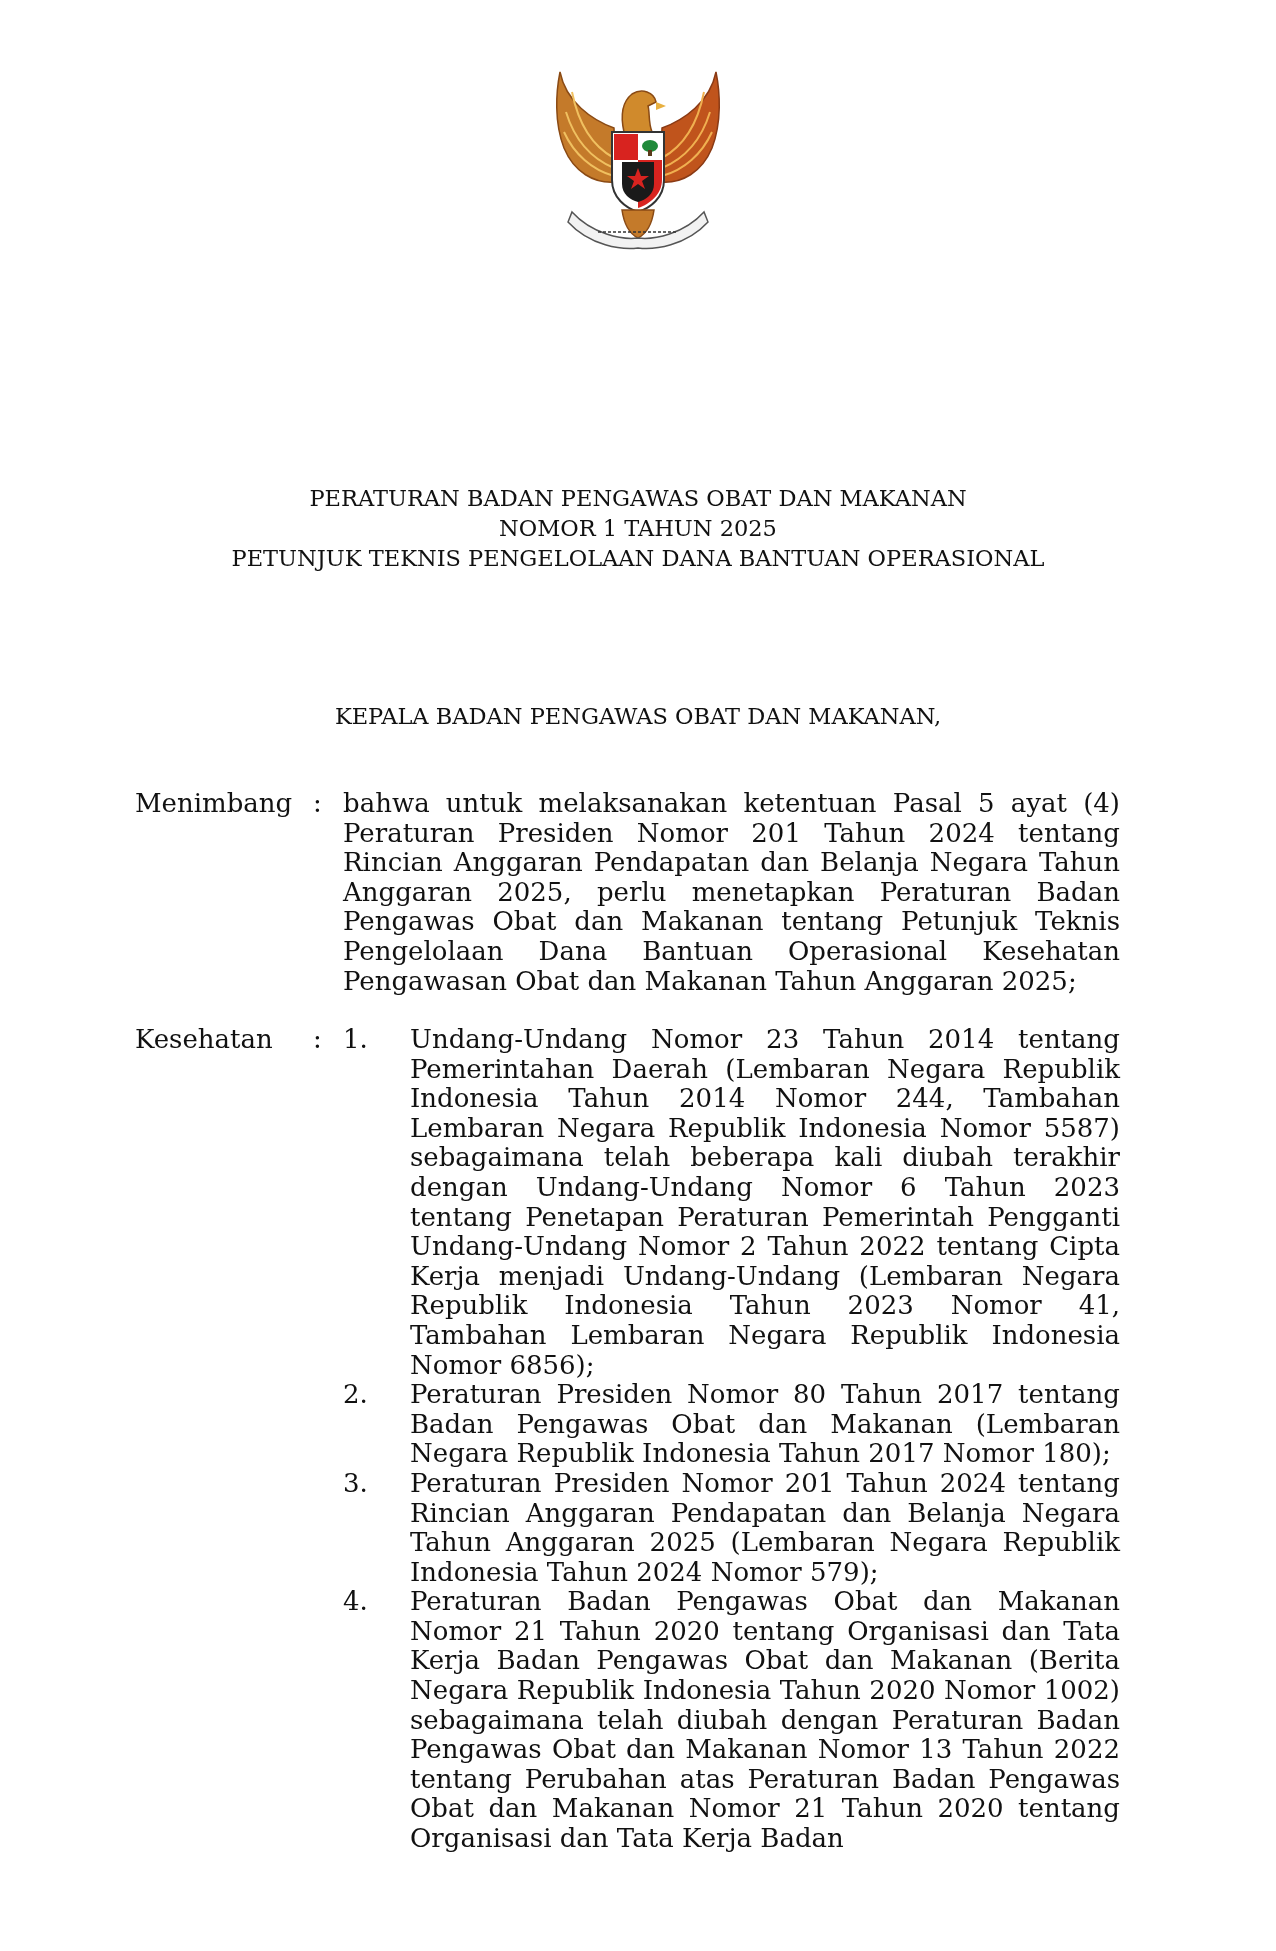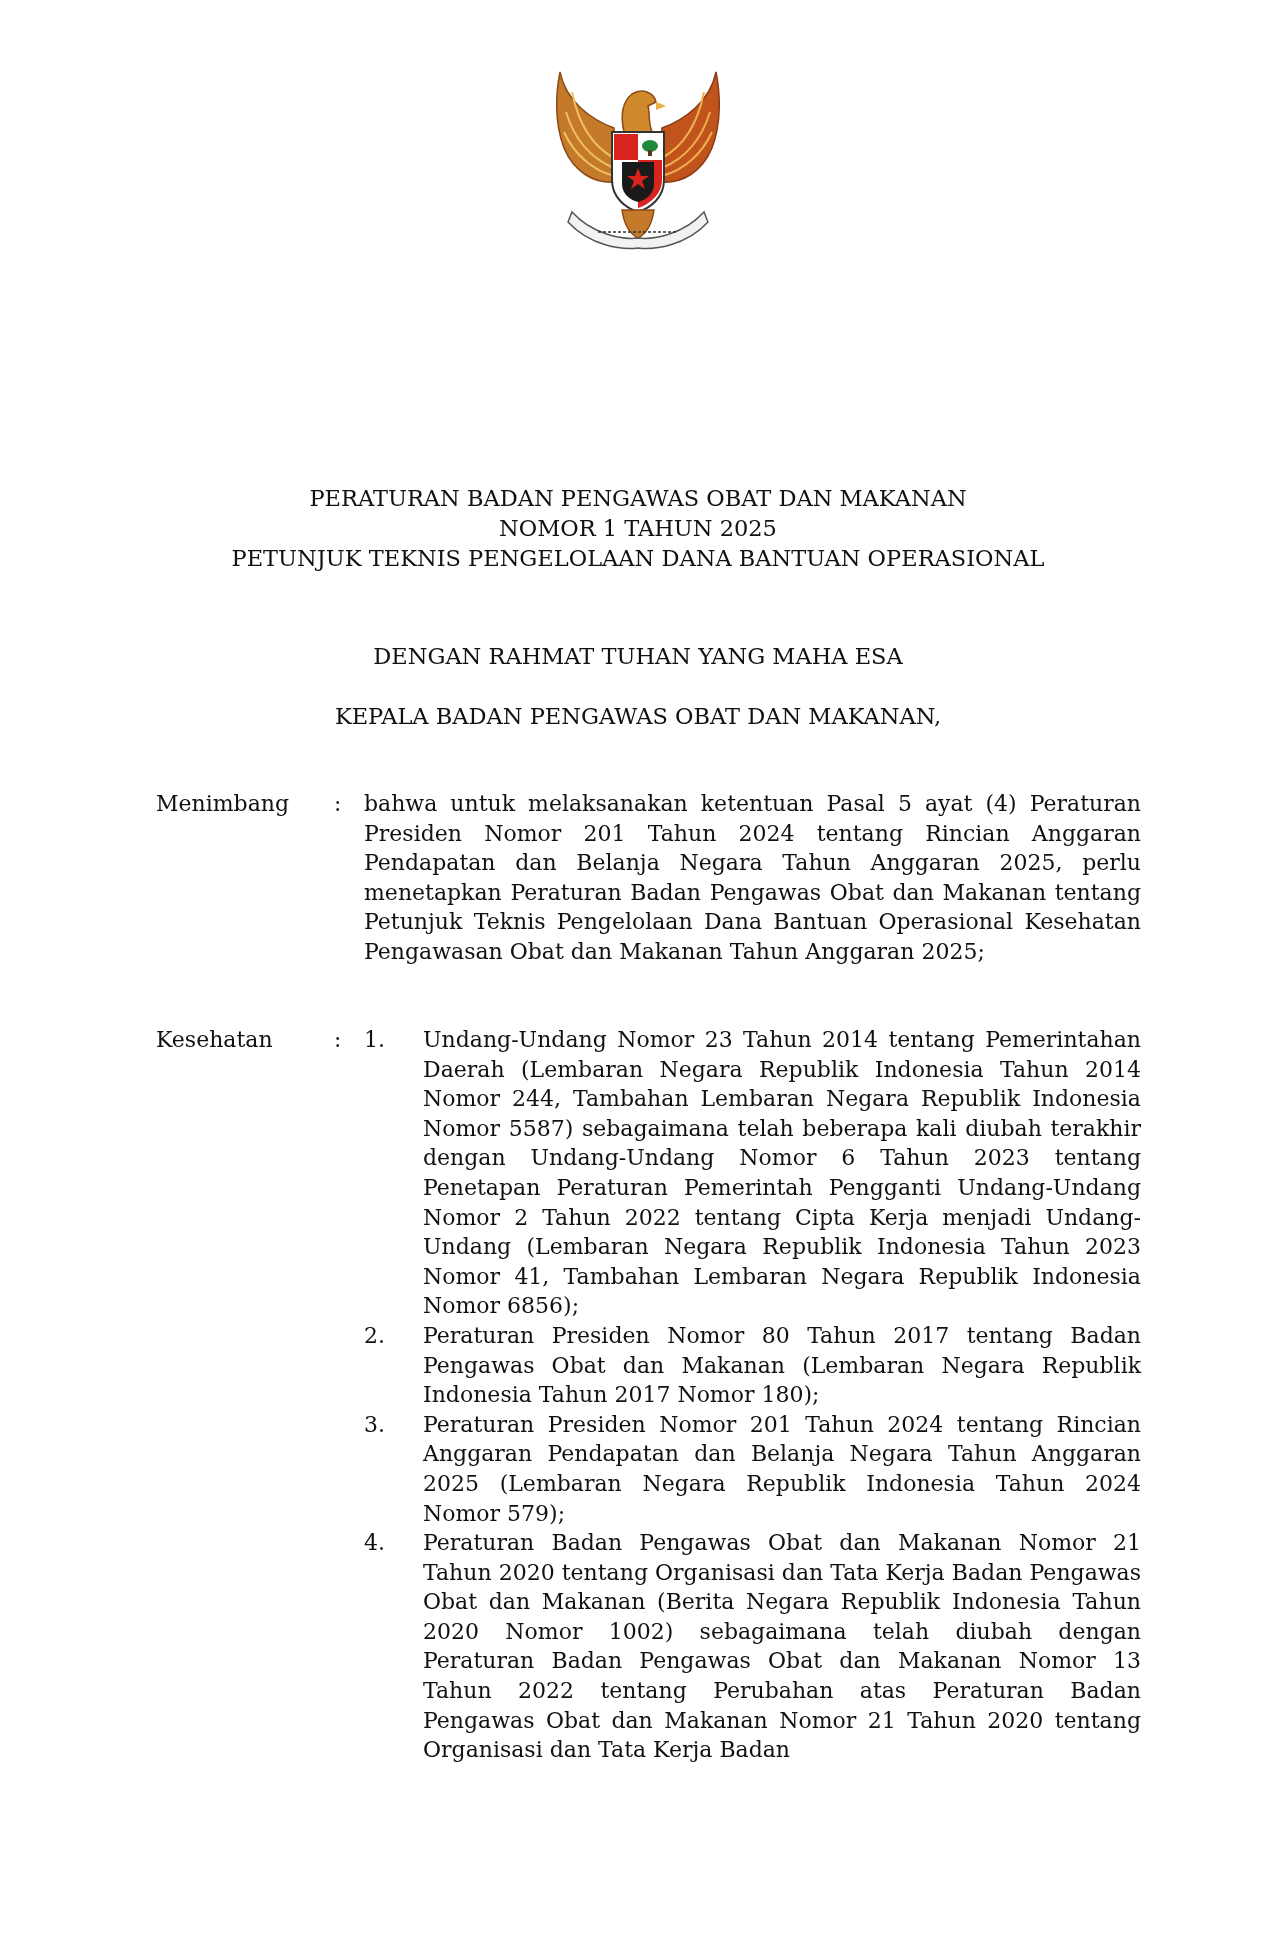--- a/index.html
+++ b/index.html
@@ -6,31 +6,31 @@
   body { width: 1276px; height: 1951px; position: relative; overflow: hidden;
          font-family: "DejaVu Serif", "Liberation Serif", serif; color: #111; }
   .page { position: absolute; left: 0; top: 0; width: 1276px; height: 1951px; background: #fff; }
   .emblem { position: absolute; left: 552px; top: 62px; width: 172px; height: 192px; }
   .title-block { position: absolute; left: 0; top: 483px; width: 1276px; text-align: center;
                  font-size: 22.5px; line-height: 30px; letter-spacing: 0px; }
   .title-block div { white-space: nowrap; }
   .greet { position: absolute; left: 0; width: 1276px; text-align: center; font-size: 22.5px; line-height: 30px; }
   .greet.g1 { top: 641px; }
   .greet.g2 { top: 677px; margin-top: 24px; }
-  .section { position: absolute; left: 156px; width: 985px; font-size: 22px; line-height: 29.6px; }
+  .section { position: absolute; left: 135px; width: 985px; font-size: 26px; line-height: 29.6px; }
   .section.menimbang { top: 789px; }
   .section.mengingat { top: 1025px; }
   .row { display: flex; }
   .label { width: 178px; flex: none; white-space: nowrap; }
   .colon { width: 30px; flex: none; }
   .body { flex: 1; text-align: justify; text-align-last: left; }
   .list { flex: 1; list-style: none; margin: 0; padding: 0; }
   .list li { display: flex; }
   .num { width: 59px; flex: none; }
-  .itext { flex: 1; text-align: justify; text-align-last: left; }
+  .itext { flex: 1; text-align: justify; text-align-last: left; margin-left: 8px; }
 </style>
 </head>
 <body>
 
 <div class="page">
 
   <div class="emblem">
     <svg width="172" height="192" viewBox="0 0 172 192" xmlns="http://www.w3.org/2000/svg">
 
       <path d="M62 66 C40 58 14 40 8 10 C4 30 2 60 12 86 C22 110 42 122 64 120 Z" fill="#c47a2a" stroke="#8a4a14" stroke-width="1.5"></path>
@@ -58,21 +58,20 @@
       <path d="M46 170 L126 170" stroke="#333" stroke-width="1.5" stroke-dasharray="3 2"></path>
     </svg>
   </div>
 
   <div class="title-block">
     <div>PERATURAN BADAN PENGAWAS OBAT DAN MAKANAN</div>
     <div>NOMOR 1 TAHUN 2025</div>
     <div>PETUNJUK TEKNIS PENGELOLAAN DANA BANTUAN OPERASIONAL</div>
   </div>
 
-  <div class="greet g1">DENGAN RAHMAT TUHAN YANG MAHA ESA</div>
   <div class="greet g2">KEPALA BADAN PENGAWAS OBAT DAN MAKANAN,</div>
 
   <div class="section menimbang">
     <div class="row">
       <div class="label">Menimbang</div>
       <div class="colon">:</div>
       <div class="body">bahwa untuk melaksanakan ketentuan Pasal 5 ayat (4) Peraturan Presiden Nomor 201 Tahun 2024 tentang Rincian Anggaran Pendapatan dan Belanja Negara Tahun Anggaran 2025, perlu menetapkan Peraturan Badan Pengawas Obat dan Makanan tentang Petunjuk Teknis Pengelolaan Dana Bantuan Operasional Kesehatan Pengawasan Obat dan Makanan Tahun Anggaran 2025;</div>
     </div>
   </div>
 

